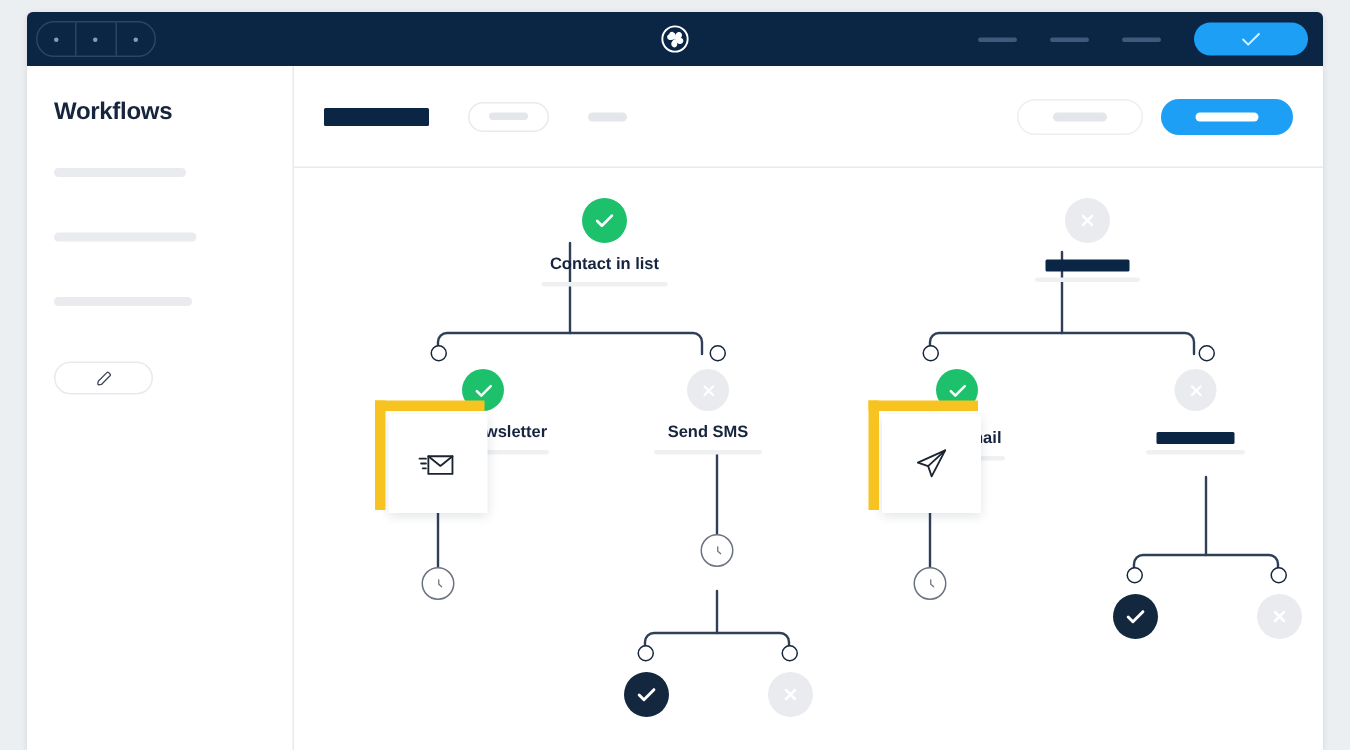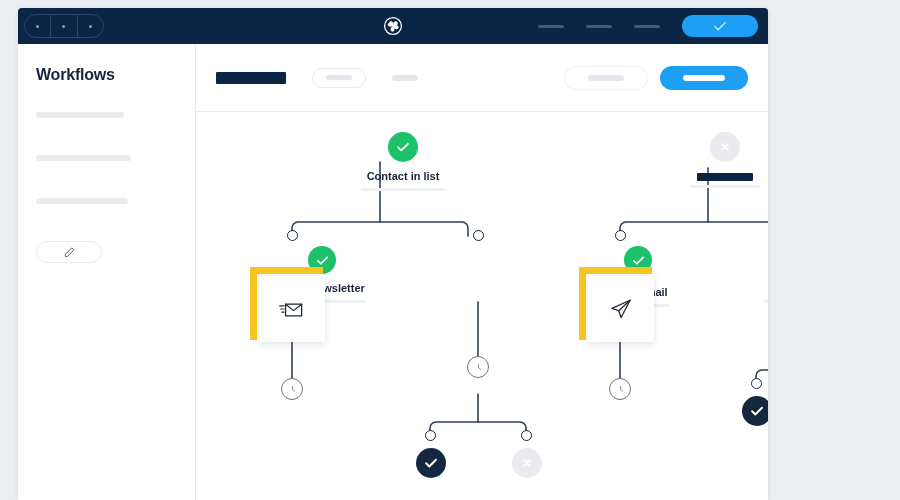--- a/index.html
+++ b/index.html
@@ -12,21 +12,21 @@
   #app {
     position: relative;
     width: 900px; height: 500px;
     background: #eceff1;
   }
 
   
   .window {
     position: absolute;
     left: 18px; top: 8px;
-    width: 750px; height: 492px;
+    width: 864px; height: 492px;
     background: #f9a8d4;
     border-radius: 4px 4px 0 0;
     overflow: hidden;
     box-shadow: 0 1px 4px rgba(0,0,0,.10);
   }
 
   
   .titlebar {
     position: relative;
     height: 36px;
@@ -353,20 +353,31 @@
           <div class="node" style="left:85px; top:266px;">
             <div class="clock">
               <svg width="13" height="13" viewBox="0 0 24 24">
                 <g fill="none" stroke="#6b7380" stroke-width="1.6" stroke-linecap="round">
                   <path d="M12 6.5V12l3.6 3"></path>
                 </g>
               </svg>
             </div>
           </div>
 
+          <div class="node" style="left:240px; top:134px;">
+            <div class="badge gray" style="margin:0 auto;">
+              <svg width="17" height="17" viewBox="0 0 24 24">
+                <g stroke="#ffffff" stroke-width="2.2" stroke-linecap="round">
+                  <path d="M8 8l8 8M16 8l-8 8"></path>
+                </g>
+              </svg>
+            </div>
+            <div class="node-label" style="margin-top:8px;">Send SMS</div>
+            <div class="label-rule" style="width:72px;"></div>
+          </div>
 
           <div class="node" style="left:271px; top:244px;">
             <div class="clock">
               <svg width="13" height="13" viewBox="0 0 24 24">
                 <g fill="none" stroke="#6b7380" stroke-width="1.6" stroke-linecap="round">
                   <path d="M12 6.5V12l3.6 3"></path>
                 </g>
               </svg>
             </div>
           </div>

